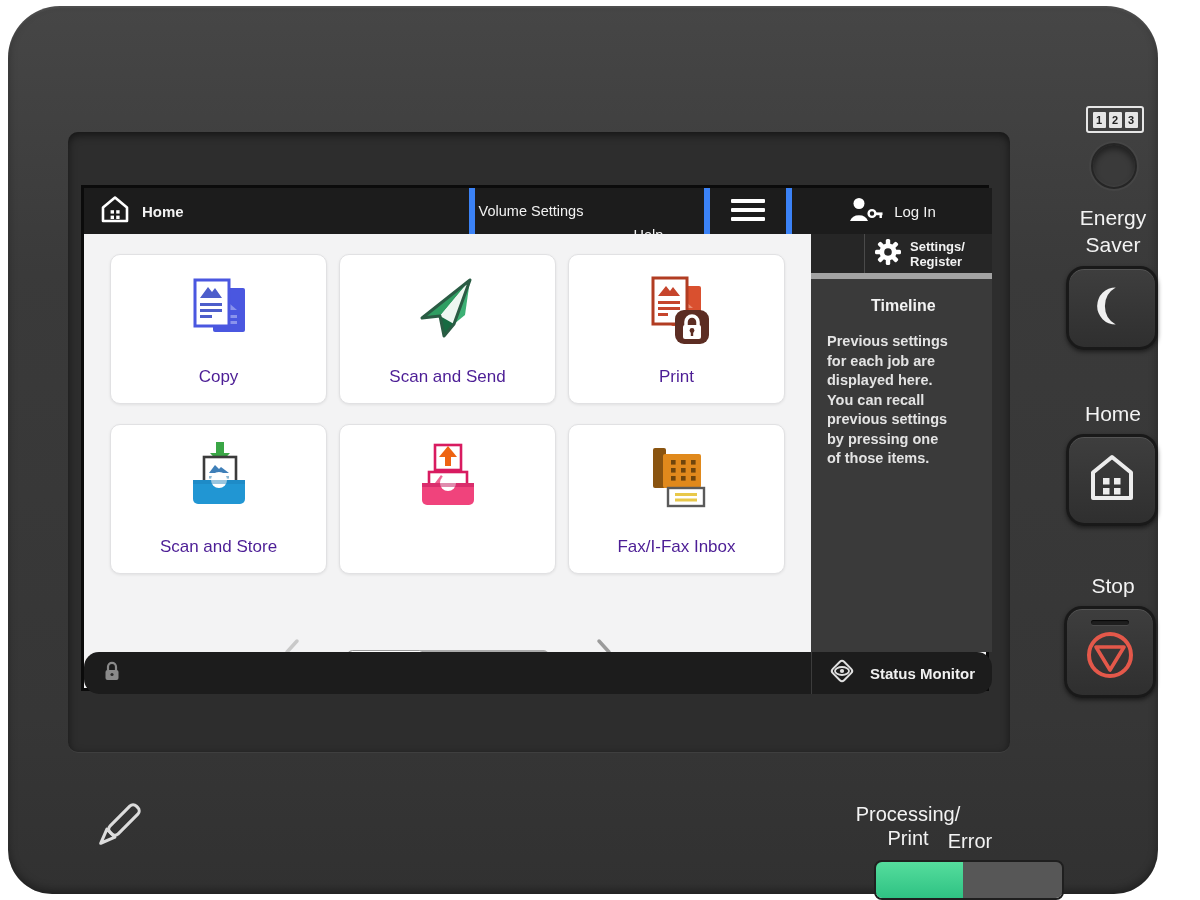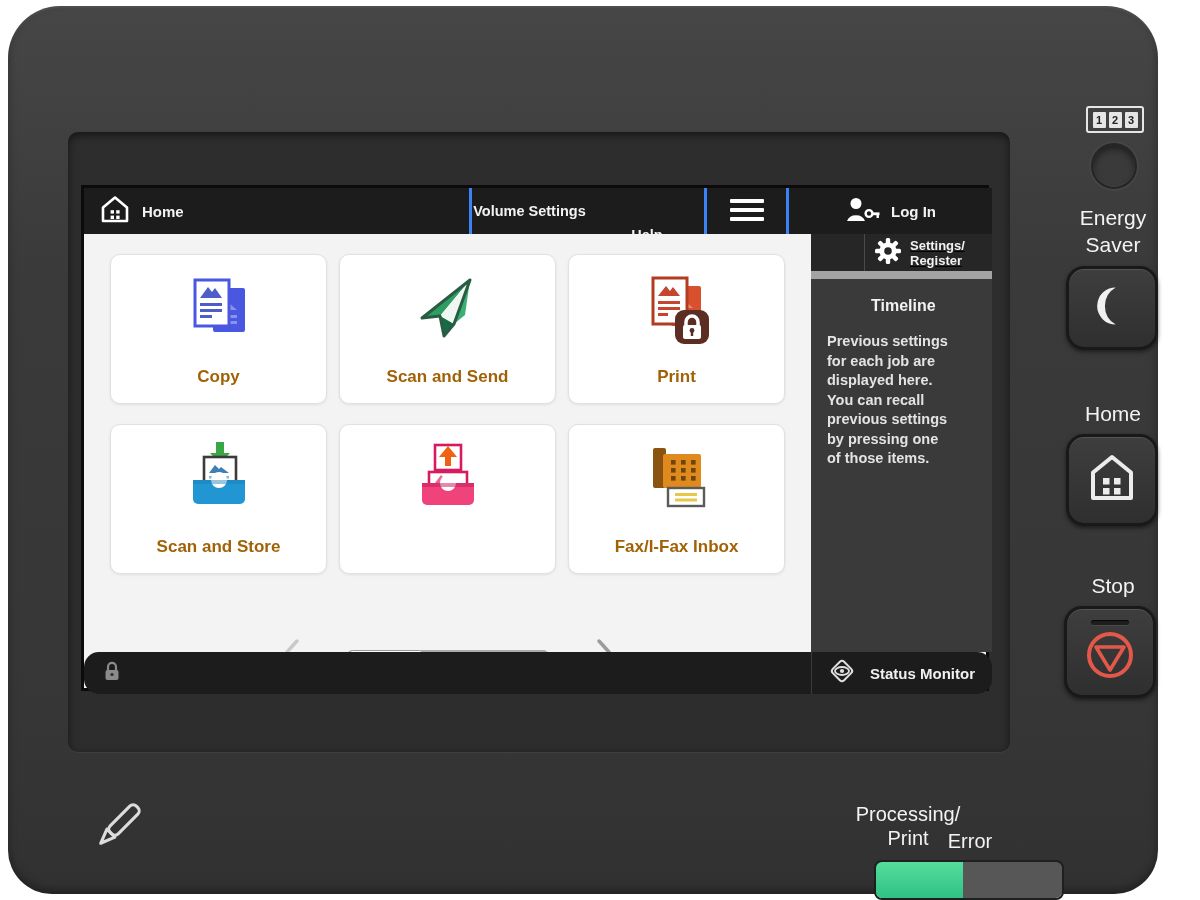--- a/index.html
+++ b/index.html
@@ -15,43 +15,43 @@
     background:#2d2d2d;box-shadow:inset 0 3px 8px rgba(0,0,0,.55), 0 1px 0 rgba(255,255,255,.05);}
 
   
   .screen{position:absolute;left:73px;top:179px;width:908px;height:506px;
     border:3px solid #0b0b0b;background:#f3f3f4;}
   .topbar{position:absolute;left:0;top:0;width:908px;height:46px;background:#1c1c1c;
     display:flex;align-items:stretch;color:#f2f2f2;}
   .tb-home{display:flex;align-items:center;gap:12px;padding-left:16px;}
   .tb-label{font-size:15px;font-weight:bold;}
   .tb-spacer{flex:1;}
-  .tb-cell{display:flex;align-items:center;justify-content:center;border-left:3px solid #3b82f6;
-    font-size:14.5px;font-weight:bold;}
+  .tb-cell{display:flex;align-items:center;justify-content:center;border-left:6px solid #3b82f6;
+    font-size:14.5px;font-weight:normal;}
   .cell-vol{width:118px;}
   .cell-help{width:117px;margin-top:47px;}
   .cell-menu{width:82px;}
   .cell-login{width:206px;gap:10px;font-size:15px;}
 
   .main{position:absolute;left:0;top:46px;width:727px;height:418px;background:#f3f3f4;}
   .tiles{position:absolute;left:0;top:0;width:727px;padding:20px 26px 0 26px;
     display:grid;grid-template-columns:repeat(3,217px);grid-auto-rows:150px;gap:20px 12px;}
   .tile{background:#fff;border:1px solid #e1e1e3;border-radius:10px;
     box-shadow:0 1px 3px rgba(0,0,0,.08);display:flex;flex-direction:column;align-items:center;cursor:pointer;}
   .tile .ticon{height:96px;display:flex;align-items:flex-end;justify-content:center;padding-top:10px;}
   .tile .tlabel{height:54px;display:flex;align-items:center;justify-content:center;
-    font-size:17px;color:#a16207;text-align:center;line-height:21px;white-space:pre-line;font-weight:bold;}
+    font-size:17px;color:#4c1d95;text-align:center;line-height:21px;white-space:pre-line;}
 
   .pagination{position:absolute;left:0;top:402px;width:727px;height:36px;
     display:flex;align-items:center;justify-content:center;gap:44px;}
   .track{width:200px;height:9px;background:#ababab;border-radius:5px;position:relative;overflow:hidden;}
   .thumb{position:absolute;left:0;top:0;height:9px;background:#fdfdfd;border:1px solid #9a9a9a;border-radius:5px;}
 
   .rightpanel{position:absolute;left:727px;top:46px;width:181px;height:418px;background:#3a3a3a;}
-  .settingsrow{height:45px;display:flex;background:#262626;border-bottom:8px solid #a3a3a3;text-decoration:underline;}
+  .settingsrow{height:45px;display:flex;background:#262626;border-bottom:6px solid #a3a3a3;}
   .settingsrow .blank{width:54px;border-right:1px solid #4a4a4a;}
   .settingsbtn{flex:1;display:flex;align-items:center;gap:7px;padding-left:8px;cursor:pointer;}
   .settingsbtn .sr-label{color:#f2f2f2;font-size:13px;font-weight:bold;line-height:15px;white-space:pre-line;}
   .timeline{padding:18px 14px 0 16px;color:#f2f2f2;}
   .tl-title{font-size:16px;font-weight:bold;margin-left:44px;}
   .tl-body{margin-top:17px;font-size:14.5px;font-weight:bold;line-height:19.5px;color:#e3e3e3;white-space:pre-line;}
 
   .statusbar{position:absolute;left:0;top:464px;width:908px;height:42px;background:#1c1c1c;
     display:flex;align-items:center;border-radius:15px;}
   .sb-lock{margin-left:18px;}

